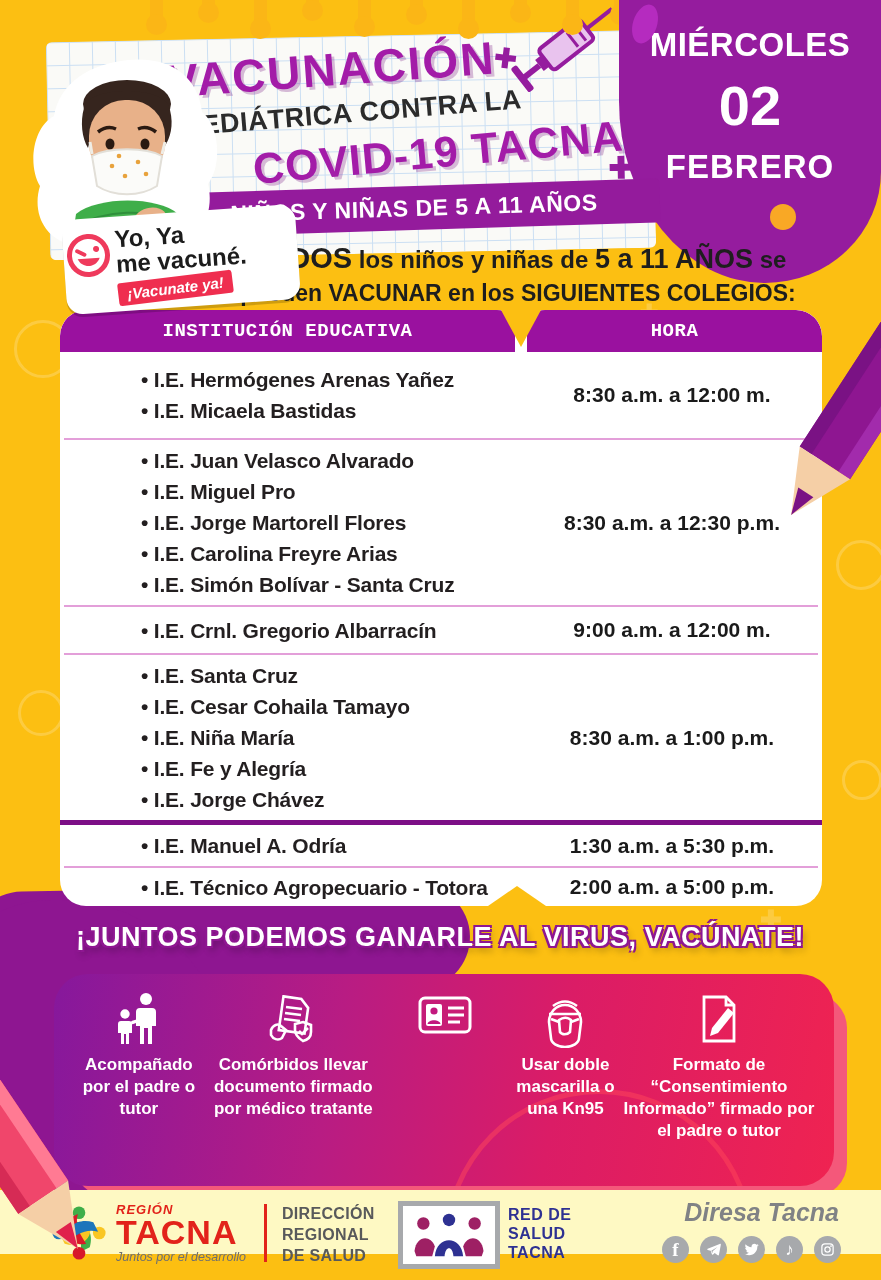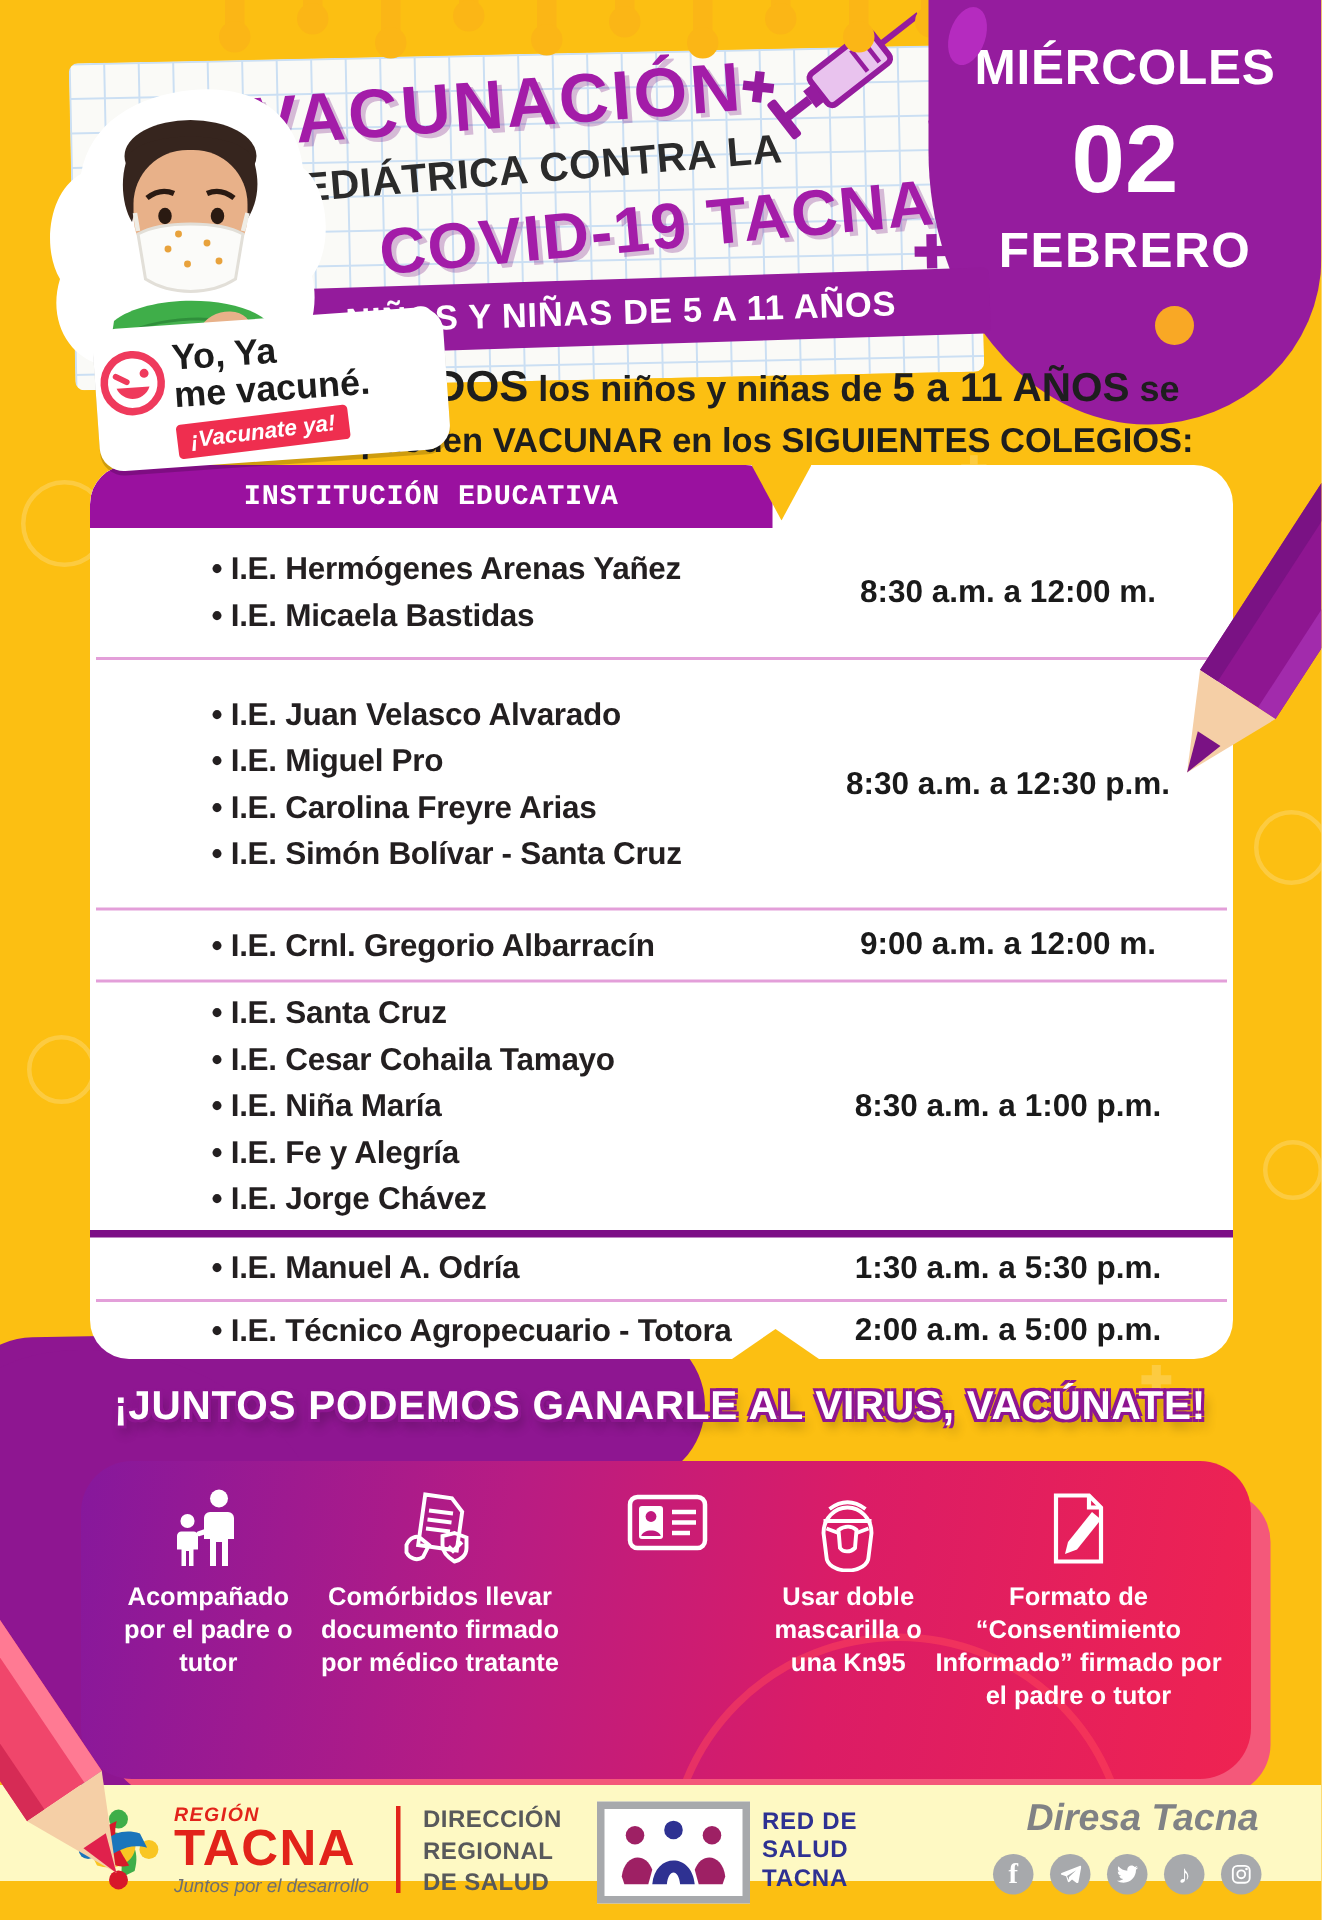--- a/index.html
+++ b/index.html
@@ -34,21 +34,21 @@
   .drip{position:absolute;top:0;width:13px;background:#FBB616;z-index:2;}
   .drip::after{content:"";position:absolute;bottom:-9px;left:-4px;width:21px;height:21px;
                border-radius:50%;background:#FBB616;}
 
   
   .date-blob{position:absolute;right:0;top:-22px;width:262px;height:305px;background:#951C9E;
              border-radius:0 0 46% 58% / 0 0 38% 62%;z-index:2;color:#fff;text-align:center;}
   .date-blob .accent{position:absolute;left:14px;top:26px;width:24px;height:40px;background:#B52BBF;
              border-radius:50%;transform:rotate(18deg);}
   .date-weekday{margin-top:48px;font-size:33px;font-weight:800;letter-spacing:.5px;}
-  .date-day{font-size:64px;font-weight:800;line-height:84px;}
+  .date-day{font-size:56px;font-weight:800;line-height:84px;}
   .date-month{font-size:33px;font-weight:800;letter-spacing:1px;}
   .yellow-dot{position:absolute;left:770px;top:204px;width:26px;height:26px;border-radius:50%;
               background:#F9A825;z-index:3;}
 
   
   .age-banner{position:absolute;left:168px;top:186px;width:492px;height:44px;background:#941B9C;
               transform:rotate(-1.8deg);border-radius:4px;display:flex;align-items:center;
               justify-content:center;z-index:3;color:#fff;font-size:23px;font-weight:800;
               letter-spacing:.5px;}
 
@@ -239,35 +239,37 @@
     <div class="badge-ribbon">¡Vacunate ya!</div>
   </div>
 
   <div class="intro">
     <span class="b1">TODOS</span><span class="m"> los niños y niñas de </span><span class="b2">5 a 11 AÑOS</span><span class="m"> se</span><br>
     <span class="l2">pueden VACUNAR en los SIGUIENTES COLEGIOS:</span>
   </div>
 
   <div class="card">
     <div class="th th-left">INSTITUCIÓN EDUCATIVA</div>
+    <div class="th th-right">HORA</div>
     <div class="th-wedge"></div>
 
     <div class="t-row" style="top:42px;height:86px;">
       <div class="schools">
         <div class="school-line">I.E. Hermógenes Arenas Yañez</div>
         <div class="school-line">I.E. Micaela Bastidas</div>
       </div>
       <div class="time">8:30 a.m. a 12:00 m.</div>
     </div>
     <div class="div-thin" style="top:128px;"></div>
 
     <div class="t-row" style="top:130px;height:165px;">
       <div class="schools">
         <div class="school-line">I.E. Juan Velasco Alvarado</div>
         <div class="school-line">I.E. Miguel Pro</div>
+        <div class="school-line">I.E. Jorge Martorell Flores</div>
         <div class="school-line">I.E. Carolina Freyre Arias</div>
         <div class="school-line">I.E. Simón Bolívar - Santa Cruz</div>
       </div>
       <div class="time">8:30 a.m. a 12:30 p.m.</div>
     </div>
     <div class="div-thin" style="top:295px;"></div>
 
     <div class="t-row" style="top:297px;height:46px;">
       <div class="schools">
         <div class="school-line">I.E. Crnl. Gregorio Albarracín</div>

